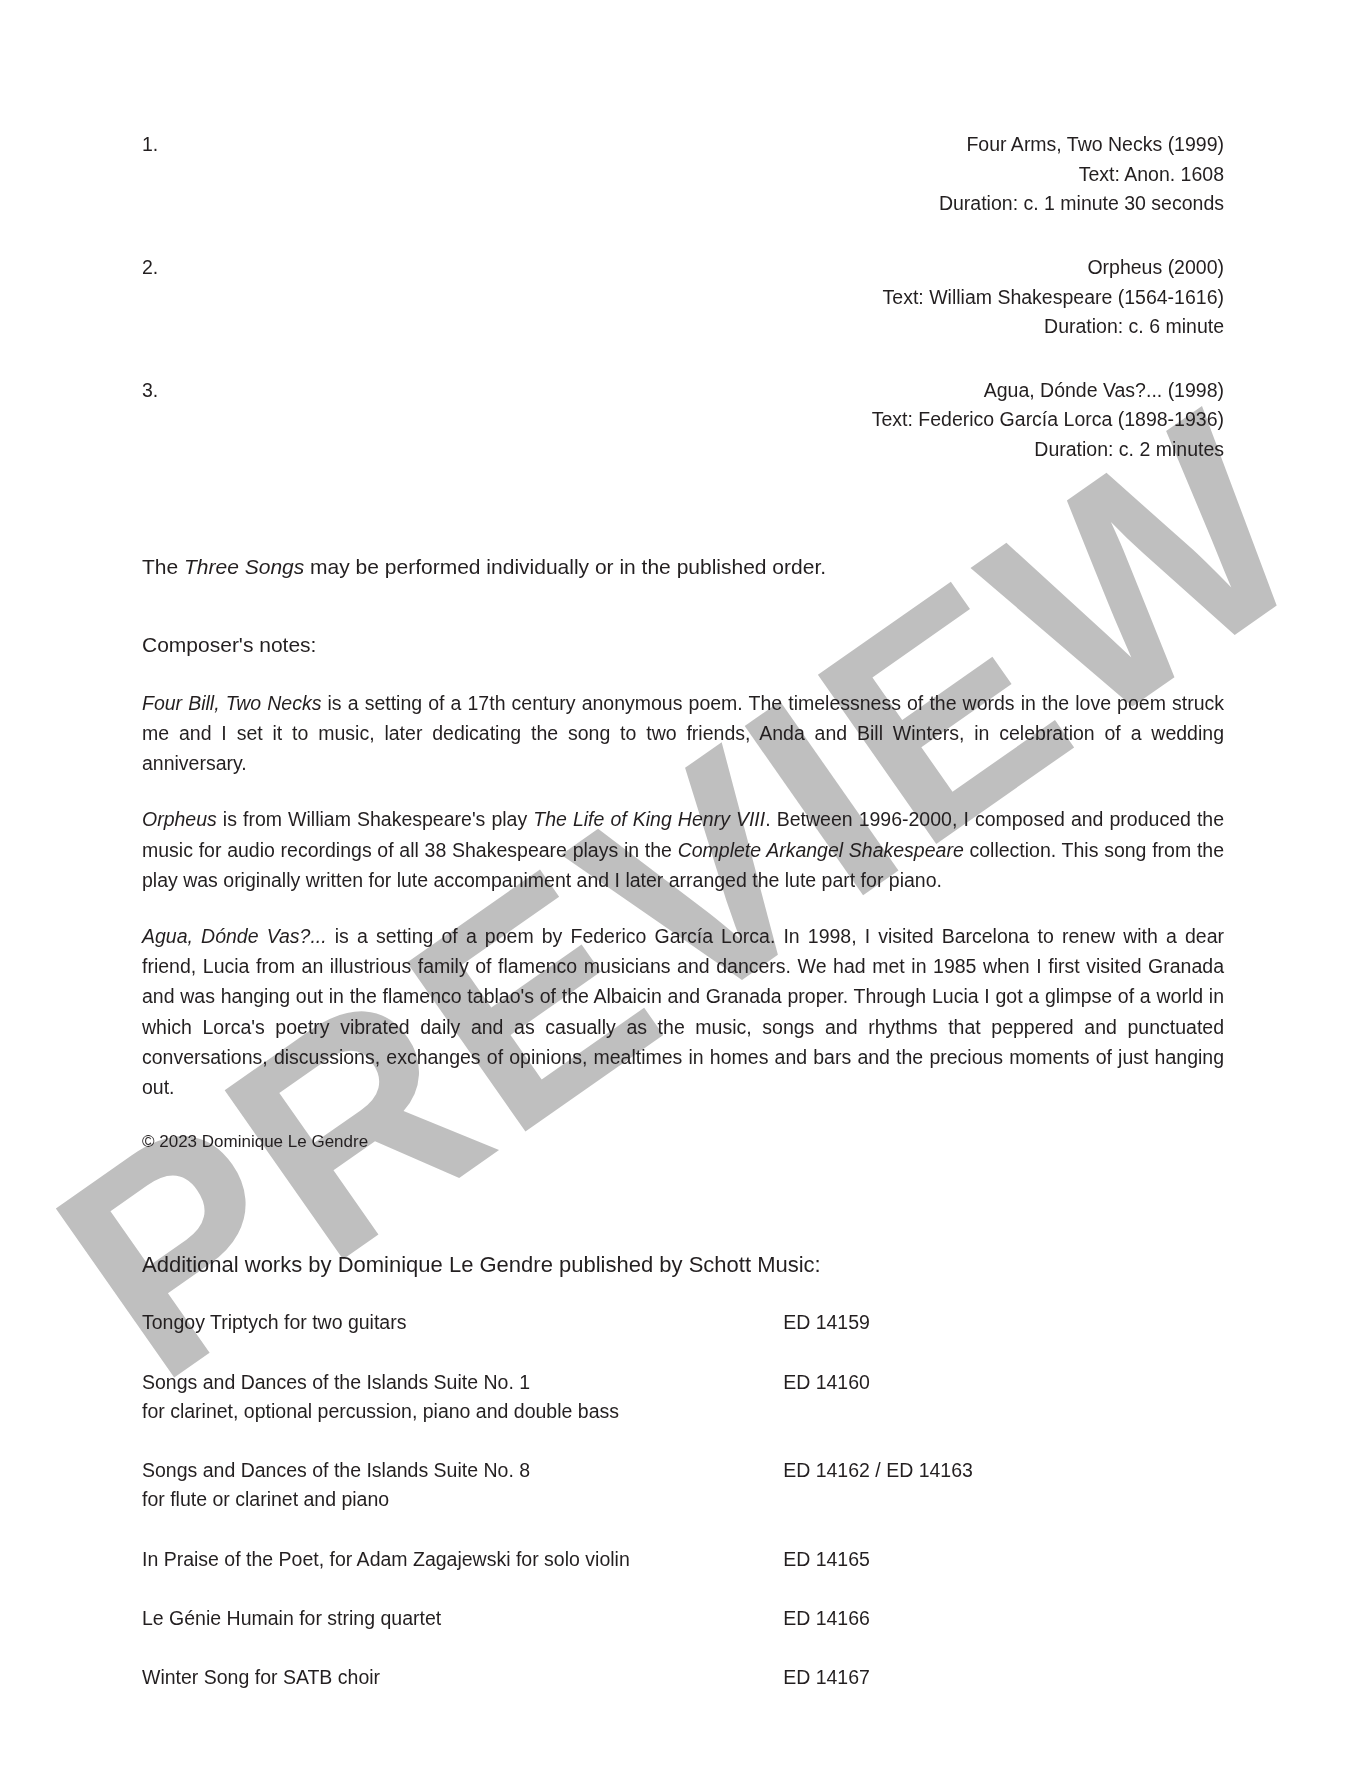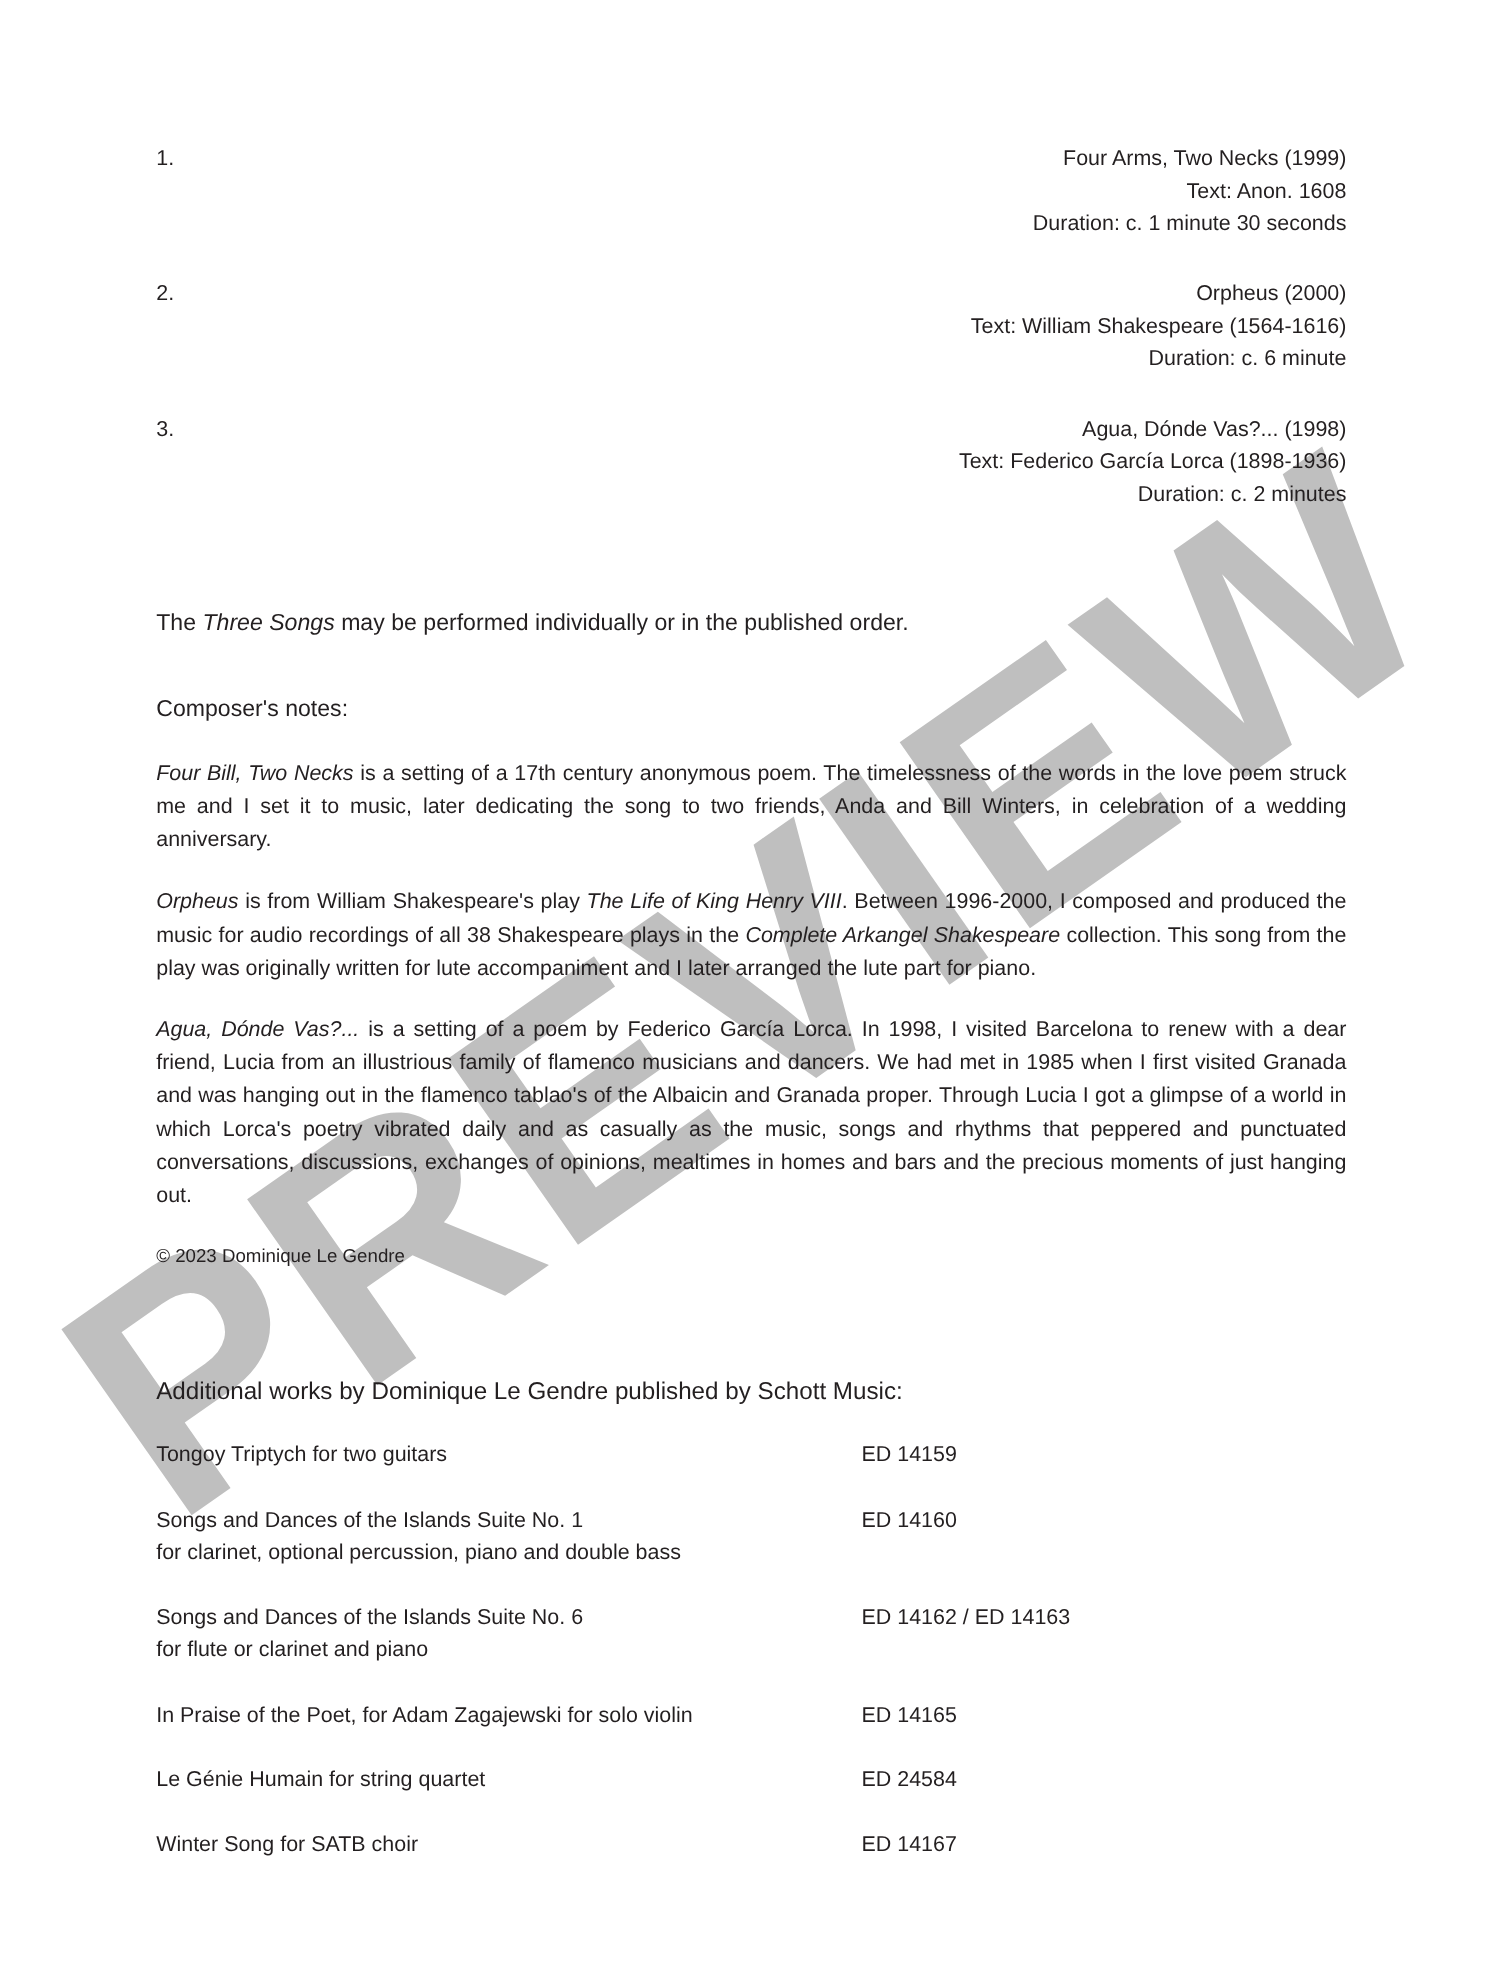--- a/index.html
+++ b/index.html
@@ -163,36 +163,36 @@
         </tr>
         <tr>
           <td class="col-title">
             <span class="sub-line">Songs and Dances of the Islands Suite No. 1</span>
             <span class="sub-line">for clarinet, optional percussion, piano and double bass</span>
           </td>
           <td class="col-code">ED 14160</td>
         </tr>
         <tr>
           <td class="col-title">
-            <span class="sub-line">Songs and Dances of the Islands Suite No. 6</span>
+            <span class="sub-line">Songs and Dances of the Islands Suite No. 8</span>
             <span class="sub-line">for flute or clarinet and piano</span>
           </td>
           <td class="col-code">ED 14162 / ED 14163</td>
         </tr>
         <tr>
           <td class="col-title">
             <span class="sub-line">In Praise of the Poet, for Adam Zagajewski for solo violin</span>
           </td>
           <td class="col-code">ED 14165</td>
         </tr>
         <tr>
           <td class="col-title">
             <span class="sub-line">Le Génie Humain for string quartet</span>
           </td>
-          <td class="col-code">ED 24584</td>
+          <td class="col-code">ED 14166</td>
         </tr>
         <tr>
           <td class="col-title">
             <span class="sub-line">Winter Song for SATB choir</span>
           </td>
           <td class="col-code">ED 14167</td>
         </tr>
       </tbody>
     </table>
 

